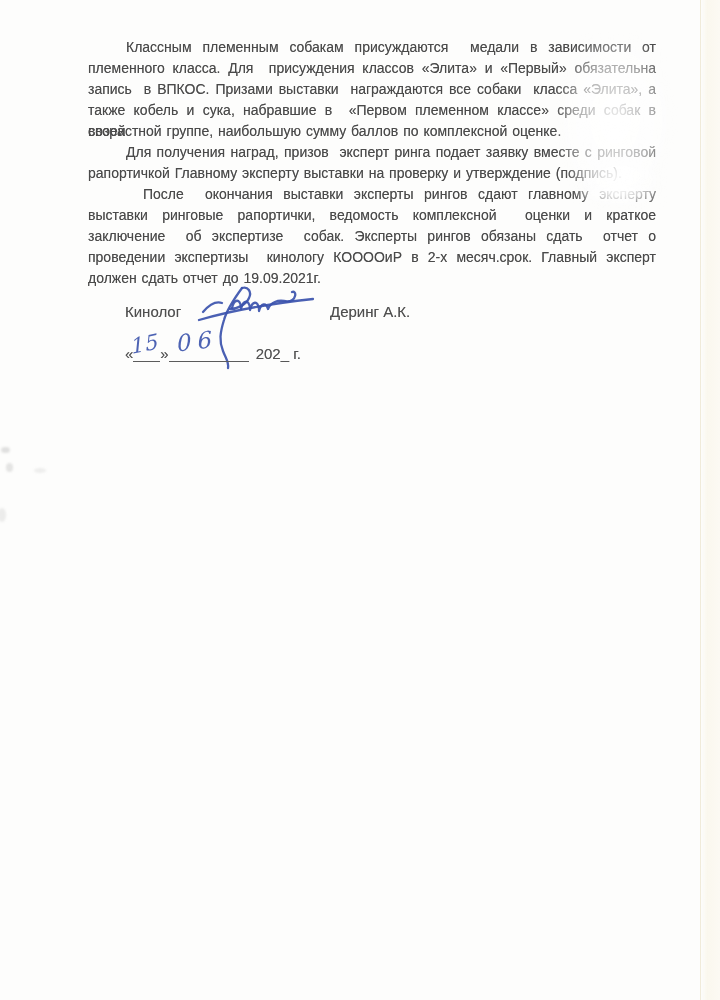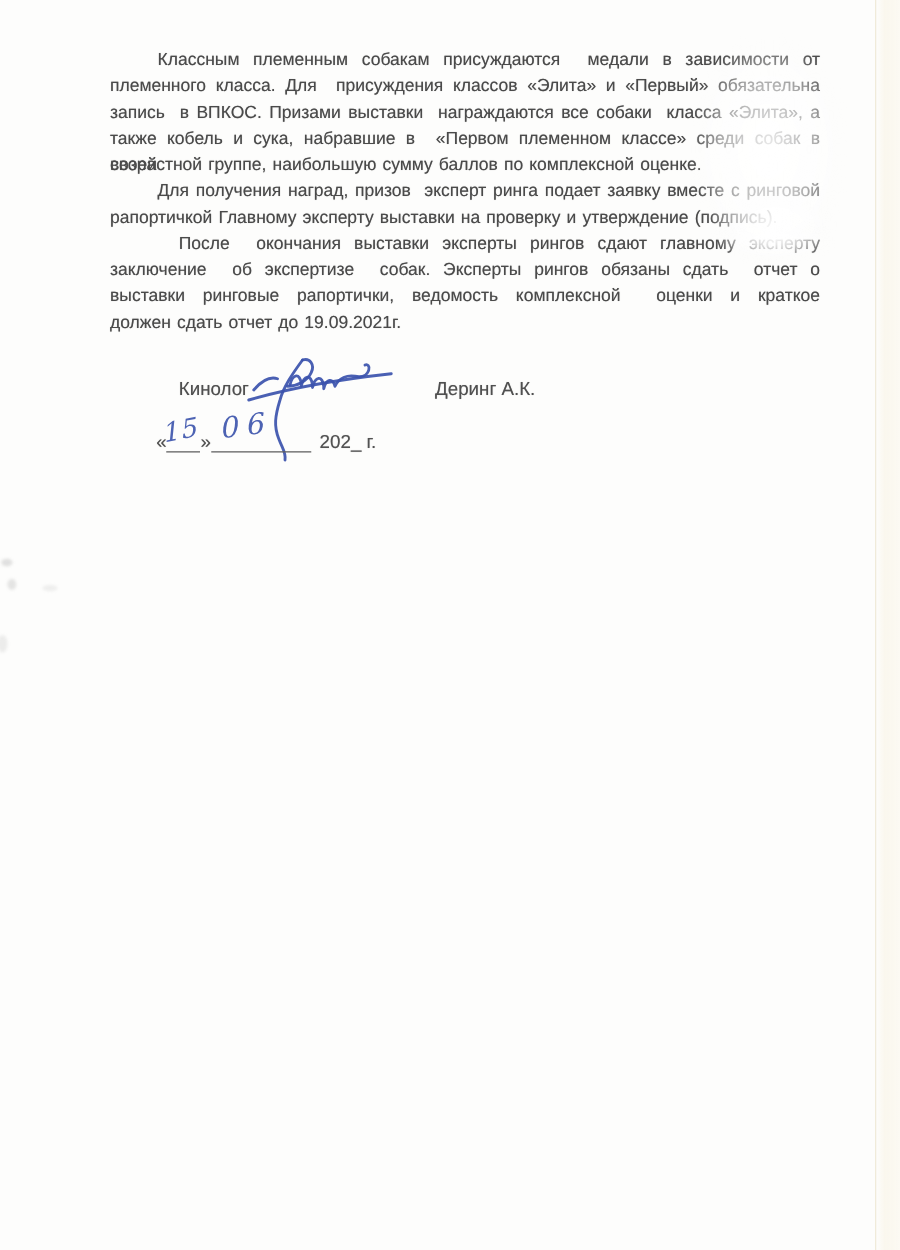--- a/index.html
+++ b/index.html
@@ -32,21 +32,20 @@
     overflow: visible;
   }
   .line.last { text-align-last: left; }
 
   
   .printed {
     position: absolute;
     color: #4f4f4f;
     font-size: 15px;
     text-shadow: 0 0 0.6px rgba(95,95,95,0.6);
-    margin-left: 18px;
   }
   .role  { left: 125px; top: 303px; }
   .name  { left: 330px; top: 303px; text-align: center; }
 
   .signature-svg {
     position: absolute;
     left: 185px;
     top: 275px;
     width: 145px;
     height: 105px;
@@ -147,22 +146,23 @@
 
   <div class="doc-body">
       <div class="line" style="text-indent: 38px;">Классным племенным собакам присуждаются&nbsp; медали в зависимости от</div>
       <div class="line">племенного класса. Для&nbsp; присуждения классов «Элита» и «Первый» обязательна</div>
       <div class="line">запись&nbsp; в ВПКОС. Призами выставки&nbsp; награждаются все собаки&nbsp; класса «Элита», а</div>
       <div class="line">также кобель и сука, набравшие в&nbsp; «Первом племенном классе» среди собак в своей</div>
       <div class="line last">возрастной группе, наибольшую сумму баллов по комплексной оценке.</div>
       <div class="line" style="text-indent: 38px;">Для получения наград, призов&nbsp; эксперт ринга подает заявку вместе с ринговой</div>
       <div class="line last">рапортичкой Главному эксперту выставки на проверку и утверждение (подпись).</div>
       <div class="line" style="text-indent: 55px;">После&nbsp; окончания выставки эксперты рингов сдают главному эксперту</div>
+      <div class="line">выставки ринговые рапортички, ведомость комплексной&nbsp; оценки и краткое</div>
       <div class="line">заключение&nbsp; об экспертизе&nbsp; собак. Эксперты рингов обязаны сдать&nbsp; отчет о</div>
-      <div class="line">выставки ринговые рапортички, ведомость комплексной&nbsp; оценки и краткое</div>
+      <div class="line">проведении экспертизы&nbsp; кинологу КООООиР в 2-х месяч.срок. Главный эксперт</div>
       <div class="line last">должен сдать отчет до 19.09.2021г.</div>
     </div>
 
   <span class="printed role">Кинолог</span>
   <span class="printed name">Деринг А.К.</span>
 
   <svg class="signature-svg" viewBox="0 0 145 105" xmlns="http://www.w3.org/2000/svg">
 
     <path d="M 57,13 C 63,11 67,17 64,23 C 61,30 52,34 45,34"></path>
     <path d="M 57,13 C 49,24 42,34 39,45 C 35,58 34,66 38,76 C 41,84 44,87 43,93"></path>

